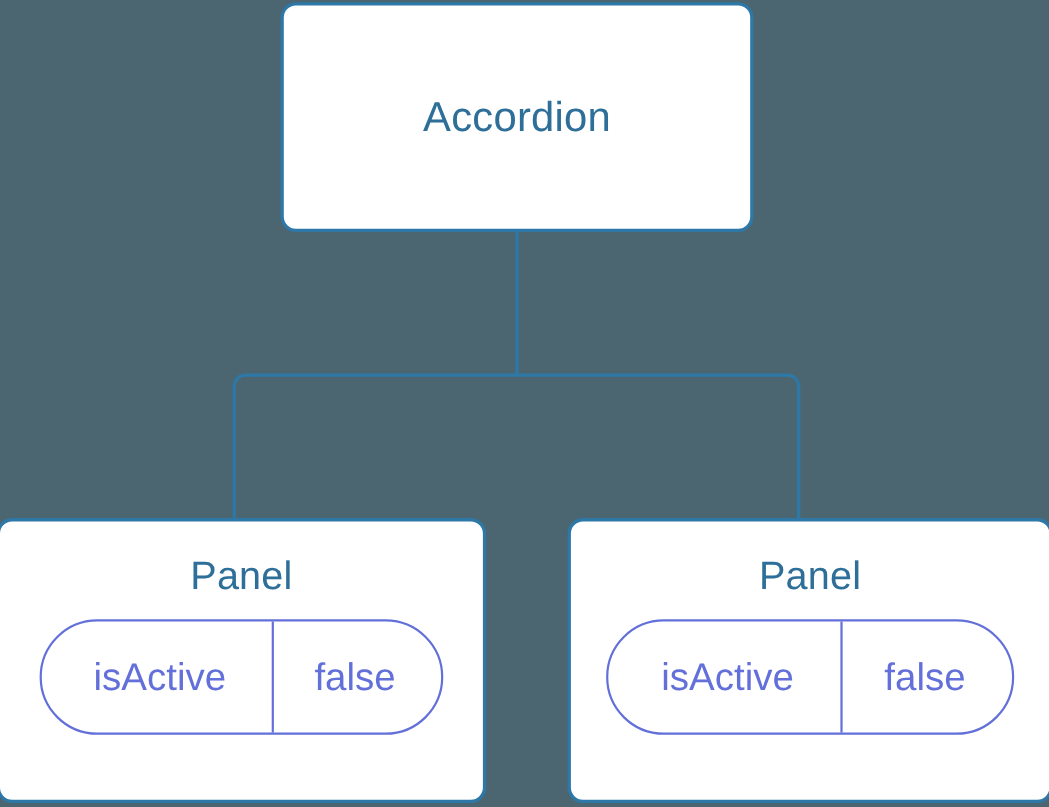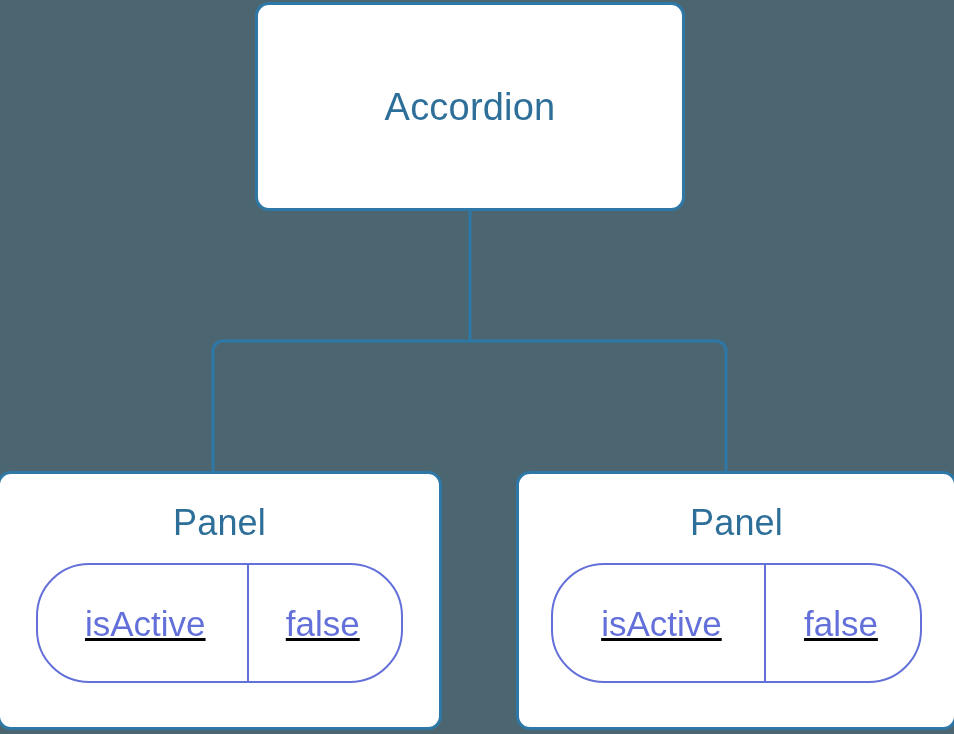--- a/index.html
+++ b/index.html
@@ -70,28 +70,27 @@
     line-height: 1;
     white-space: nowrap;
     text-align: center;
   }
   .node-root .node-title  { font-size: 38px; }
   .node-child .node-title { font-size: 36px; }
 
   
   .state-pill {
     margin-top: 22px;
-    height: 120px;
+    height: 105px;
     display: flex;
     align-items: stretch;
     border: 2px solid #6370D9;
     border-radius: 53px;
     box-sizing: border-box;
     background: transparent;
-    text-decoration: underline;
   }
   .node-child-left  .state-pill { width: 367px; }
   .node-child-right .state-pill { width: 371px; }
 
   .pill-key, .pill-value {
     display: flex;
     align-items: center;
     justify-content: center;
     color: #6370D9;
     font-size: 35px;

